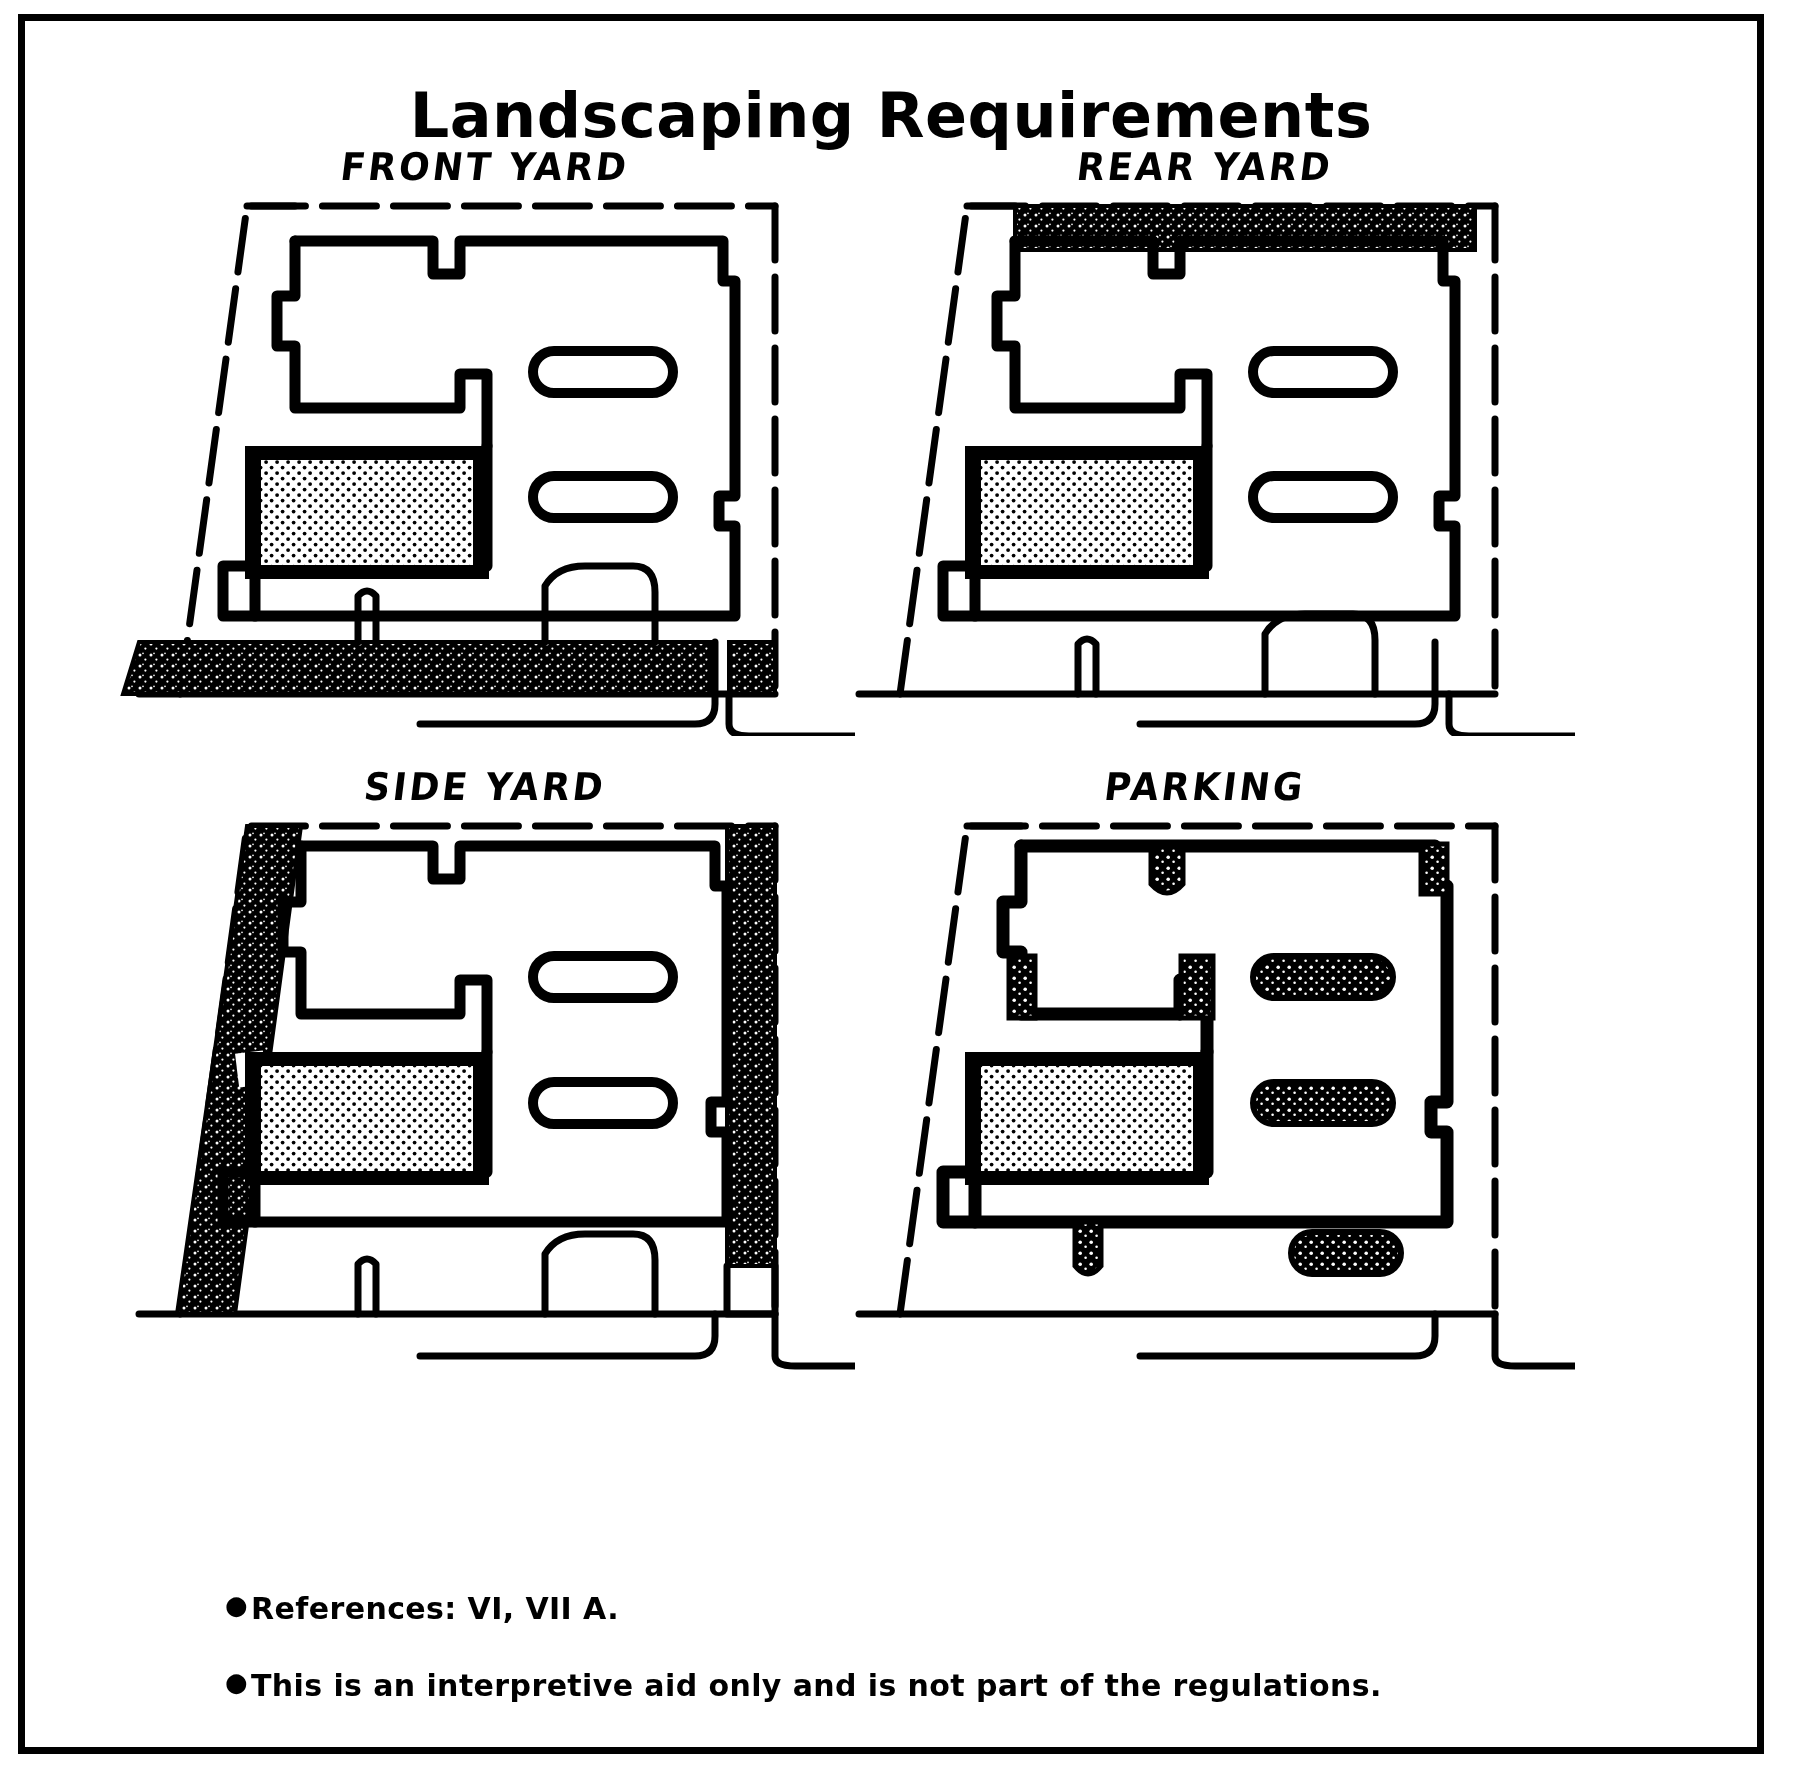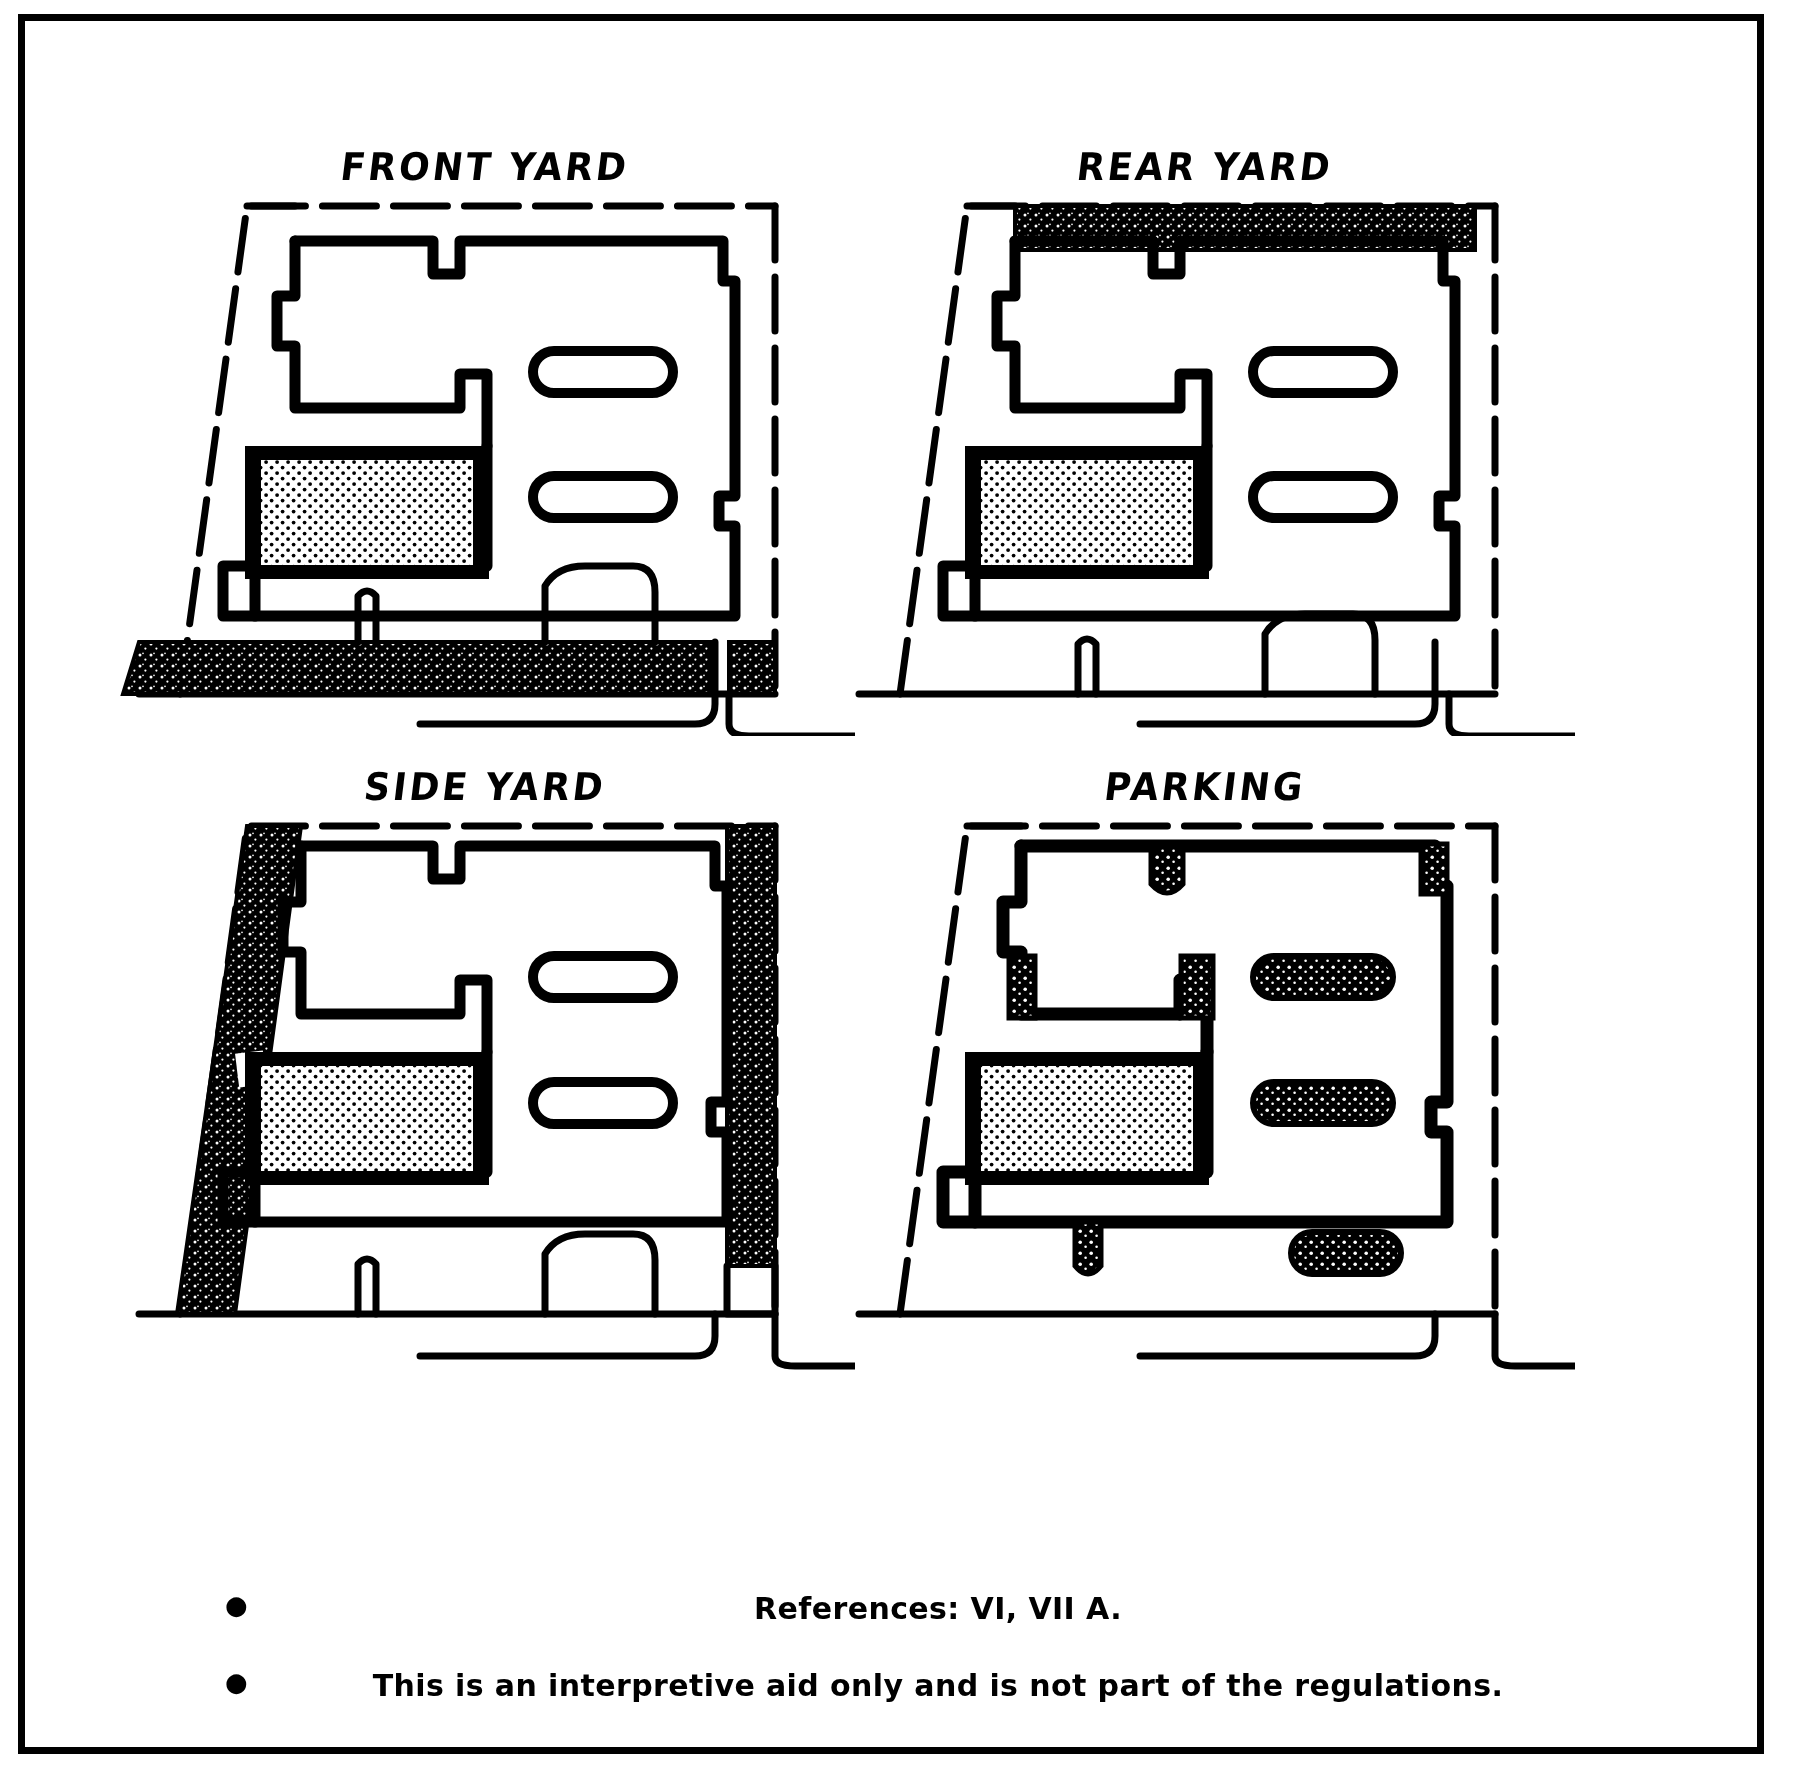--- a/index.html
+++ b/index.html
@@ -78,29 +78,29 @@
   }
   .note-bullet {
     width: 26px;
     flex: 0 0 26px;
     font-size: 26px;
     line-height: 1.1;
   }
   .note-text {
     flex: 1 1 auto;
     white-space: nowrap;
-    text-align: center;
   }
 </style>
 </head>
 <body>
 
 <div id="page">
   <div class="outer-frame">
 
+    <div class="sheet-title">Landscaping Requirements</div>
 
     <div class="panel" style="left:90px; top:125px; width:740px; height:590px;">
       <div class="panel-label" style="top:0px;">FRONT YARD</div>
       <svg class="panel-svg" width="740" height="590" viewBox="0 0 740 590">
         <defs>
           <pattern id="dotLight" width="11" height="11" patternUnits="userSpaceOnUse">
             <rect width="11" height="11" fill="#ffffff"></rect>
             <circle cx="2.6" cy="2.6" r="1.9" fill="#000"></circle>
             <circle cx="8.1" cy="8.1" r="1.9" fill="#000"></circle>
           </pattern>

